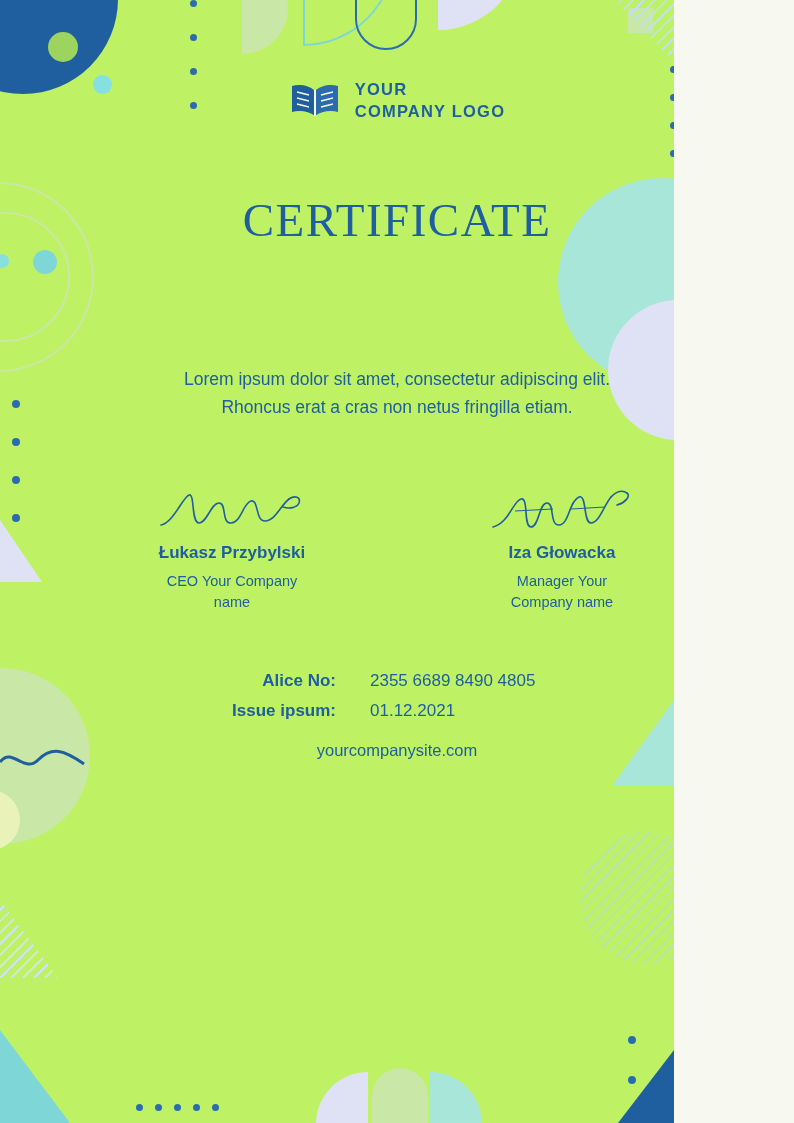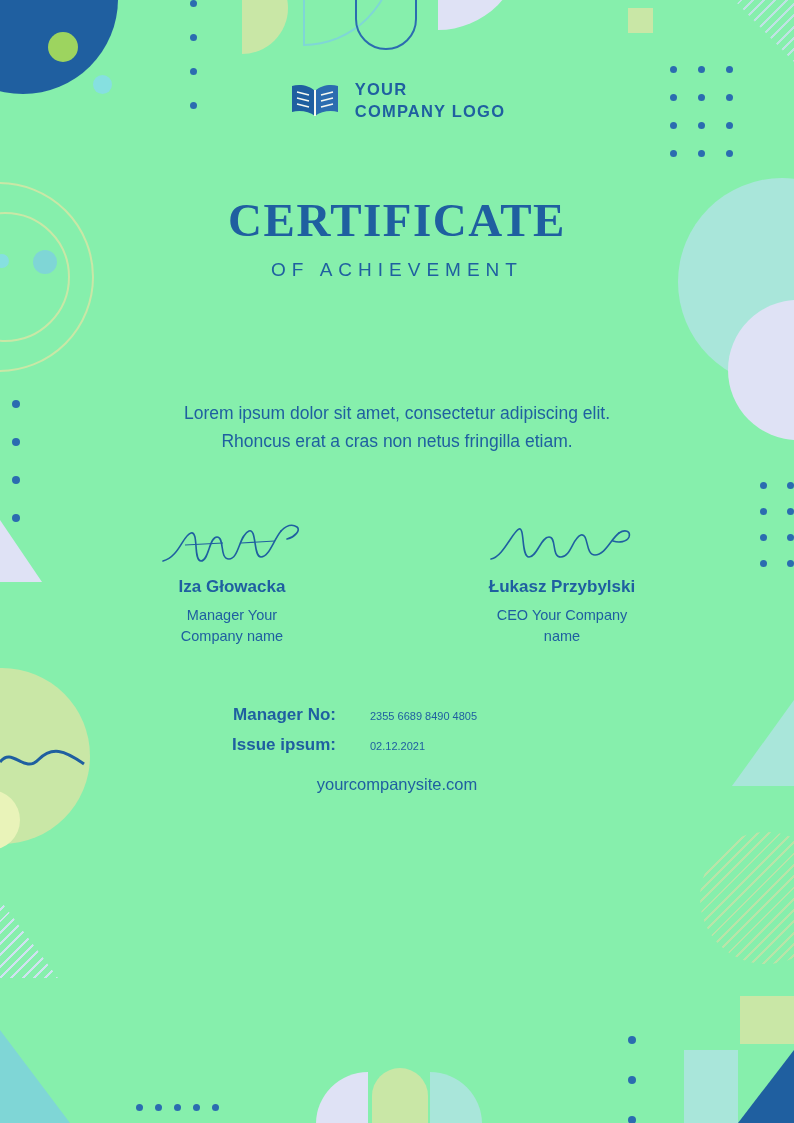--- a/index.html
+++ b/index.html
@@ -4,22 +4,22 @@
 <style>
   * { box-sizing: border-box; margin: 0; padding: 0; }
   html, body {
     width: 794px; height: 1123px;
     background: #f7f9f0;
     font-family: "Liberation Sans", sans-serif;
     overflow: hidden;
   }
   #cert {
     position: relative;
-    width: 794px; height: 1123px;
-    background: #86efac;
+    width: 674px; height: 1123px;
+    background: #bef264;
     overflow: hidden;
   }
 
   
   .deco { position: absolute; pointer-events: none; }
 
   
   .tl-navy {
     left: -72px; top: -96px; width: 190px; height: 190px;
     border-radius: 50%;
@@ -206,21 +206,21 @@
   .logo-mark { width: 52px; height: 44px; flex: 0 0 auto; }
   .logo-text {
     text-align: left; color: #1f5fa0;
     font-size: 16.5px; font-weight: bold; letter-spacing: 1.2px; line-height: 1.35;
   }
 
   .title {
     margin-top: 70px;
     font-family: "Liberation Serif", serif;
     font-size: 47px; color: #1f5fa0; letter-spacing: 1.5px;
-    font-weight: bold;
+    font-weight: normal;
   }
   .subtitle {
     margin-top: 12px;
     font-size: 19px; color: #1f5fa0; letter-spacing: 6px;
   }
 
   .recipient {
     margin-top: 52px;
     font-family: "DejaVu Sans", sans-serif;
     font-style: italic; font-weight: bold;
@@ -245,21 +245,21 @@
 
   .meta { margin-top: 58px; }
   .meta-row {
     display: flex; justify-content: center; align-items: baseline;
     margin-bottom: 10px;
   }
   .meta-label {
     width: 176px; text-align: right; padding-right: 34px;
     font-size: 17px; font-weight: bold; color: #1f5fa0;
   }
-  .meta-value { width: 230px; text-align: left; font-size: 11px; color: #1f5fa0; }
+  .meta-value { width: 230px; text-align: left; font-size: 17px; color: #1f5fa0; }
 
   .website { margin-top: 20px; font-size: 16.5px; color: #1f5fa0; }
 </style>
 </head>
 <body>
 
 <div id="cert">
 
   <div class="deco tl-navy"></div>
   <div class="deco tl-green-dot"></div>
@@ -384,65 +384,64 @@
           <path d="M26 12 L26 38" stroke="#f7f9f0" stroke-width="2"></path>
         </svg>
       </span>
       <span class="logo-text">
         <span>YOUR</span><br>
         <span>COMPANY LOGO</span>
       </span>
     </div>
 
     <div class="title">CERTIFICATE</div>
-    <div class="subtitle">OF ACHIEVEMENT</div>
 
 
     <div class="blurb">Lorem ipsum dolor sit amet, consectetur adipiscing elit. Rhoncus erat a cras non netus fringilla etiam.</div>
 
     <div class="signatures">
+
+      <div class="sig">
+        <span>
+          <svg width="150" height="52" viewBox="0 0 150 52" fill="none">
+            <path d="M4 42 C 16 40, 26 14, 32 12 C 38 10, 34 40, 42 40 C 50 40, 54 20, 62 20 C 70 20, 64 40, 74 40 C 84 40, 86 20, 94 18 C 102 16, 98 38, 108 38 C 118 38, 124 22, 132 16" stroke="#1f5fa0" stroke-width="1.6" fill="none" stroke-linecap="round"></path>
+            <path d="M132 16 C 138 12, 144 14, 142 20 C 140 25, 132 26, 126 24" stroke="#1f5fa0" stroke-width="1.6" fill="none" stroke-linecap="round"></path>
+          </svg>
+        </span>
+        <div class="sig-name">Łukasz Przybylski</div>
+        <div class="sig-role">
+          <span>CEO Your Company</span><br>
+          <span>name</span>
+        </div>
+      </div>
 
       <div class="sig">
         <span>
           <svg width="150" height="52" viewBox="0 0 150 52" fill="none">
             <path d="M6 44 C 22 40, 26 18, 34 16 C 42 14, 36 44, 44 44 C 52 44, 52 20, 60 20 C 68 20, 62 42, 72 42 C 82 42, 82 18, 92 14 C 100 11, 96 40, 104 40 C 112 40, 116 24, 124 14" stroke="#1f5fa0" stroke-width="1.6" fill="none" stroke-linecap="round"></path>
             <path d="M124 14 C 128 10, 134 6, 140 10 C 144 13, 138 20, 130 22" stroke="#1f5fa0" stroke-width="1.6" fill="none" stroke-linecap="round"></path>
             <path d="M28 28 L 66 26 M84 26 L 118 24" stroke="#1f5fa0" stroke-width="1.2"></path>
           </svg>
         </span>
         <div class="sig-name">Iza Głowacka</div>
         <div class="sig-role">
           <span>Manager Your</span><br>
           <span>Company name</span>
         </div>
       </div>
 
-      <div class="sig">
-        <span>
-          <svg width="150" height="52" viewBox="0 0 150 52" fill="none">
-            <path d="M4 42 C 16 40, 26 14, 32 12 C 38 10, 34 40, 42 40 C 50 40, 54 20, 62 20 C 70 20, 64 40, 74 40 C 84 40, 86 20, 94 18 C 102 16, 98 38, 108 38 C 118 38, 124 22, 132 16" stroke="#1f5fa0" stroke-width="1.6" fill="none" stroke-linecap="round"></path>
-            <path d="M132 16 C 138 12, 144 14, 142 20 C 140 25, 132 26, 126 24" stroke="#1f5fa0" stroke-width="1.6" fill="none" stroke-linecap="round"></path>
-          </svg>
-        </span>
-        <div class="sig-name">Łukasz Przybylski</div>
-        <div class="sig-role">
-          <span>CEO Your Company</span><br>
-          <span>name</span>
-        </div>
-      </div>
-
     </div>
 
     <div class="meta">
       <div class="meta-row">
-        <span class="meta-label">Manager No:</span>
+        <span class="meta-label">Alice No:</span>
         <span class="meta-value">2355 6689 8490 4805</span>
       </div>
       <div class="meta-row">
         <span class="meta-label">Issue ipsum:</span>
-        <span class="meta-value">02.12.2021</span>
+        <span class="meta-value">01.12.2021</span>
       </div>
     </div>
 
     <div class="website">yourcompanysite.com</div>
 
   </div>
 </div>
 
 </body></html>

